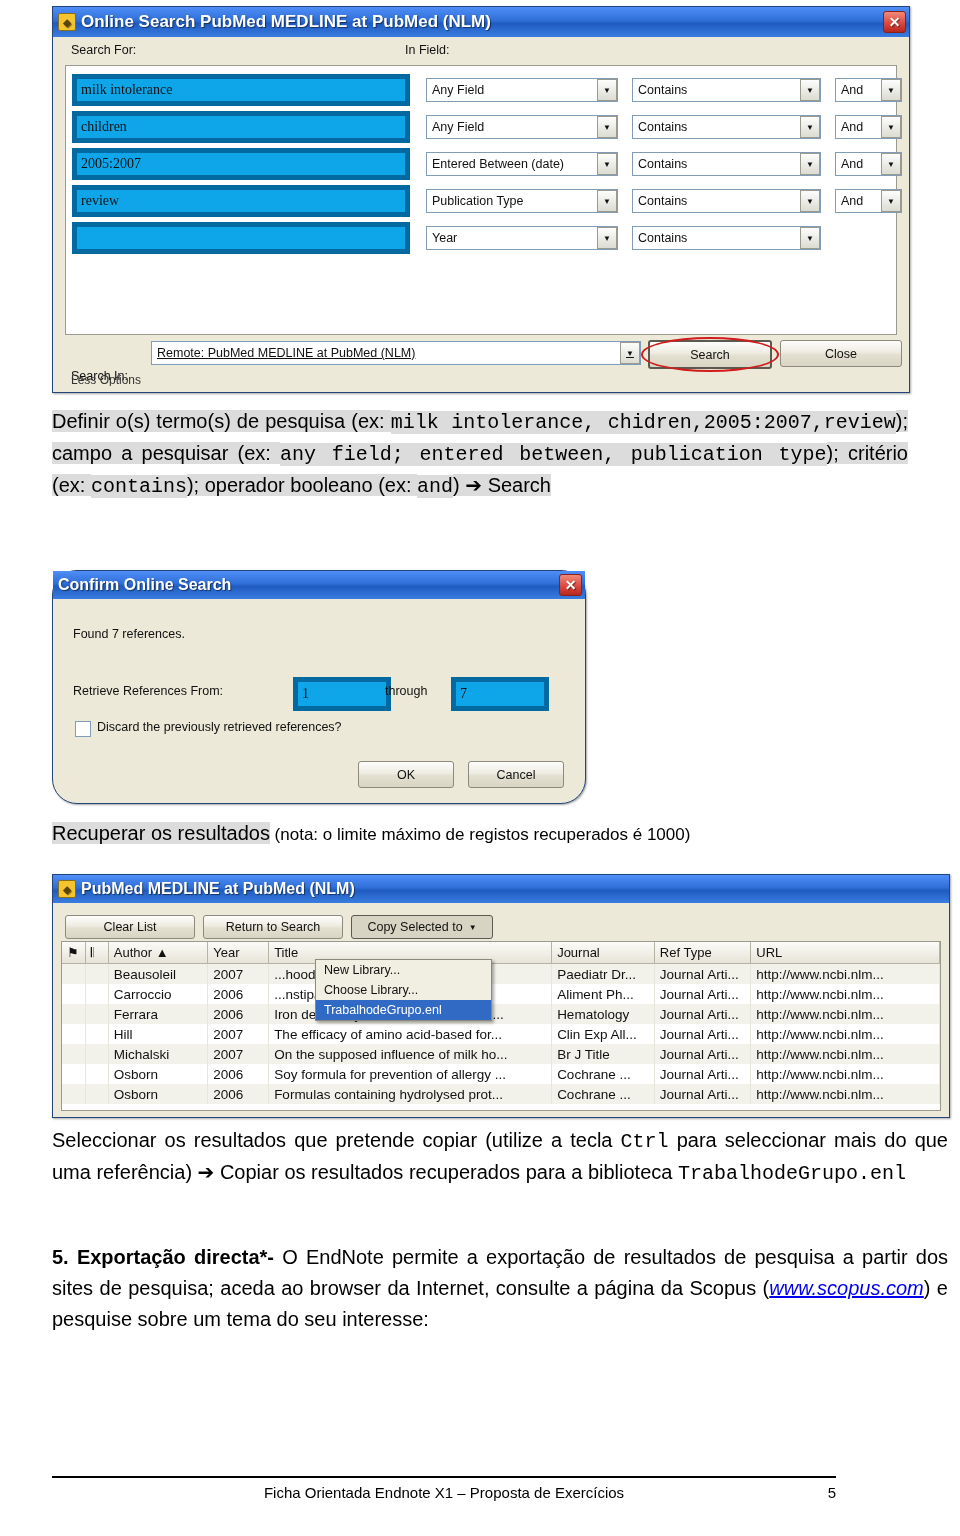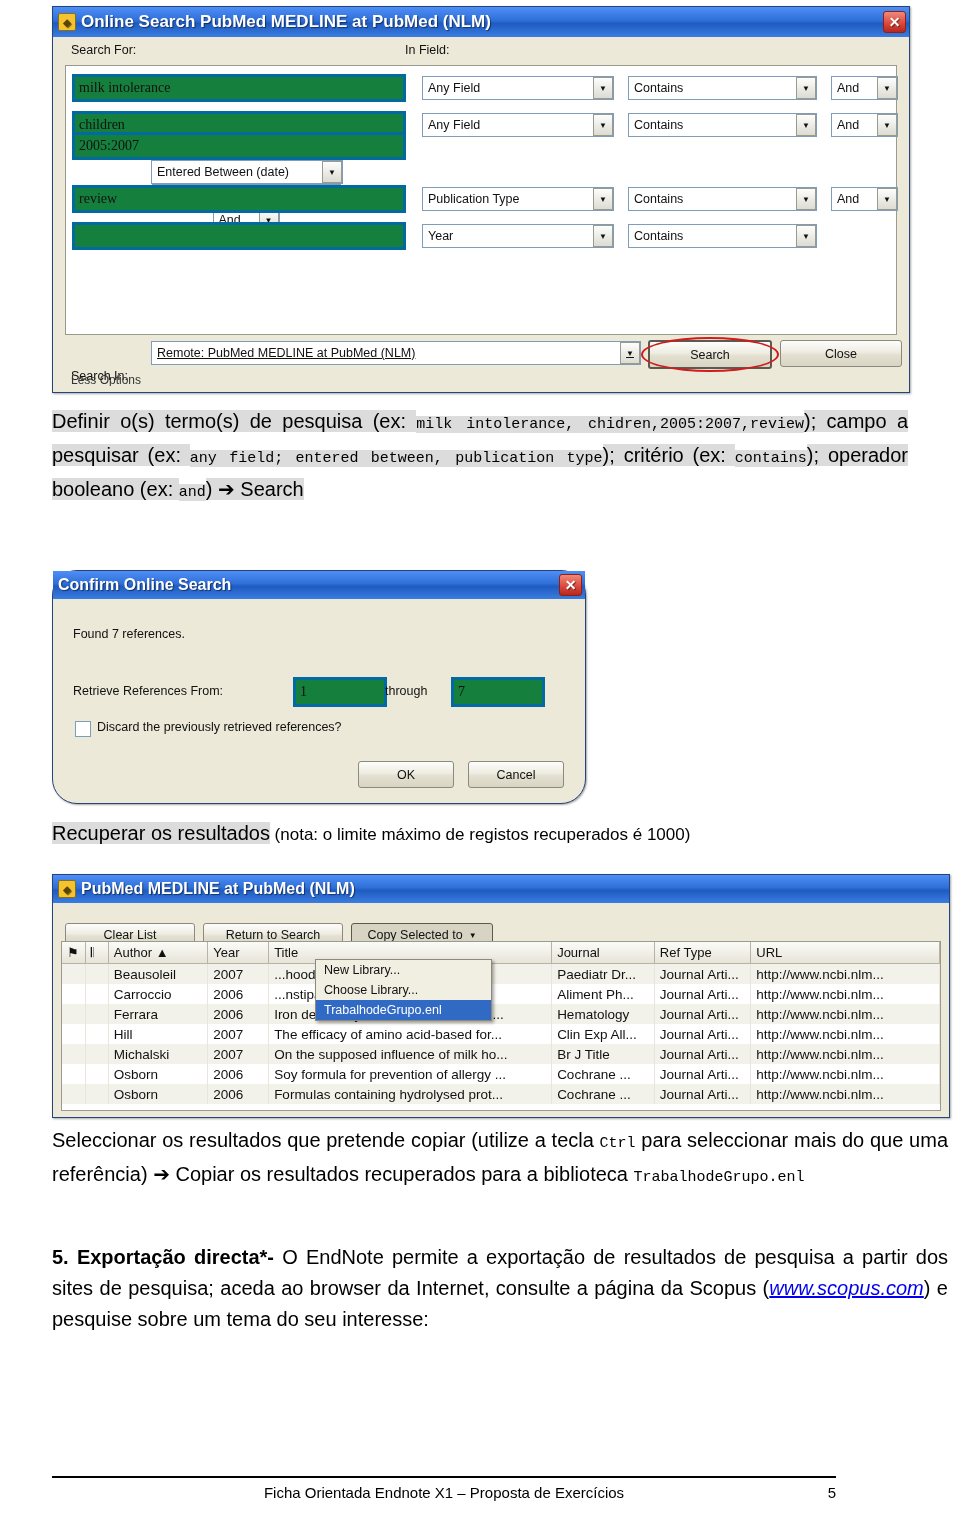--- a/index.html
+++ b/index.html
@@ -40,21 +40,21 @@
   .closebtn {
     width:21px; height:20px; margin-left:auto;
     background:linear-gradient(to bottom,#f08a7a,#d9453a 60%,#b5281f);
     border:1px solid #8e1f17; border-radius:3px;
     color:#fff; font-size:14px; font-weight:bold;
     display:flex; align-items:center; justify-content:center;
     line-height:1;
   }
 
   .fld {
-    background:#15803d; border:3px solid #0369a1;
+    background:#0ea5e9; border:5px solid #0369a1;
     height:22px; display:flex; align-items:center;
     padding:0 4px; font-size:14px;
     font-family:"Liberation Serif", serif;
     color:#111;
   }
   .combo {
     background:#fff; border:1px solid #7f9db9;
     height:22px; display:flex; align-items:center;
     padding:0 0 0 5px; font-size:12.5px; color:#111;
     position:relative;
@@ -85,21 +85,21 @@
   .s1-row { position:absolute; left:6px; display:flex; align-items:center; }
 
   
   .cap {
     position:absolute;
     font-size:20px;
     line-height:31px;
     color:#000;
     text-align:justify;
   }
-  .mono { font-family:"Liberation Mono", monospace; font-size:15px; }
+  .mono { font-family:"Liberation Mono", monospace; font-size:20px; }
   .hl { background:#dcdcdc; }
 
   
   #shot2 { position:absolute; left:52px; top:570px; width:532px; height:232px;border-radius:25px; }
   #shot2 .win-title { height:28px; font-size:16px; background:linear-gradient(to bottom,#4f8ef7 0%,#2f6fd8 45%,#1f5bc0 55%,#3a7de0 100%); }
 
   
   #shot3 { position:absolute; left:52px; top:874px; width:896px; height:242px; }
   #shot3 .win-title { height:28px; font-size:16px; }
   .tbl { width:100%; border-collapse:collapse; font-size:13.5px; background:#fff; }
@@ -184,21 +184,21 @@
           <div class="combo" style="width:182px;margin-left:14px;">
               <span>Contains</span>
               <span class="arrow">▼</span>
             </div>
           <div class="combo" style="width:60px;margin-left:14px;">
               <span>And</span>
               <span class="arrow">▼</span>
             </div>
         </div>
 
-        <div class="s1-row" style="top:66px;flex-direction:column;">
+        <div class="s1-row" style="top:82px;">
           <div class="fld" style="width:320px;">2005:2007</div>
           <div class="combo" style="width:185px;margin-left:16px;">
               <span>Entered Between (date)</span>
               <span class="arrow">▼</span>
             </div>
           <div class="combo" style="width:182px;margin-left:14px;">
               <span>Contains</span>
               <span class="arrow">▼</span>
             </div>
           <div class="combo" style="width:60px;margin-left:14px;">
@@ -274,21 +274,21 @@
     <span class="hl" style="font-size:20px;">Recuperar os resultados</span><span style="font-size:17px;"> (nota: o limite máximo de registos recuperados é 1000)</span>
   </div>
 
   <div class="win" id="shot3">
     <div class="win-title">
       <span class="tico">◆</span>
       <span class="ttext">PubMed MEDLINE at PubMed (NLM)</span>
     </div>
     <div style="position:relative;height:214px;background:#ece9d8;">
 
-      <div style="position:absolute;left:12px;top:20px;display:flex;gap:8px;">
+      <div style="position:absolute;left:12px;top:12px;display:flex;gap:8px;">
         <div class="btn" style="width:128px;height:22px;">Clear List</div>
         <div class="btn" style="width:138px;height:22px;">Return to Search</div>
         <div class="btn" style="width:140px;height:22px;border:1px solid #5a5a50;background:#d8d4c3;">
             <span>Copy Selected to</span>
             <span style="margin-left:6px;font-size:8px;">▼</span>
           </div>
       </div>
 
       <div class="menu">
         <div>New Library...</div>

